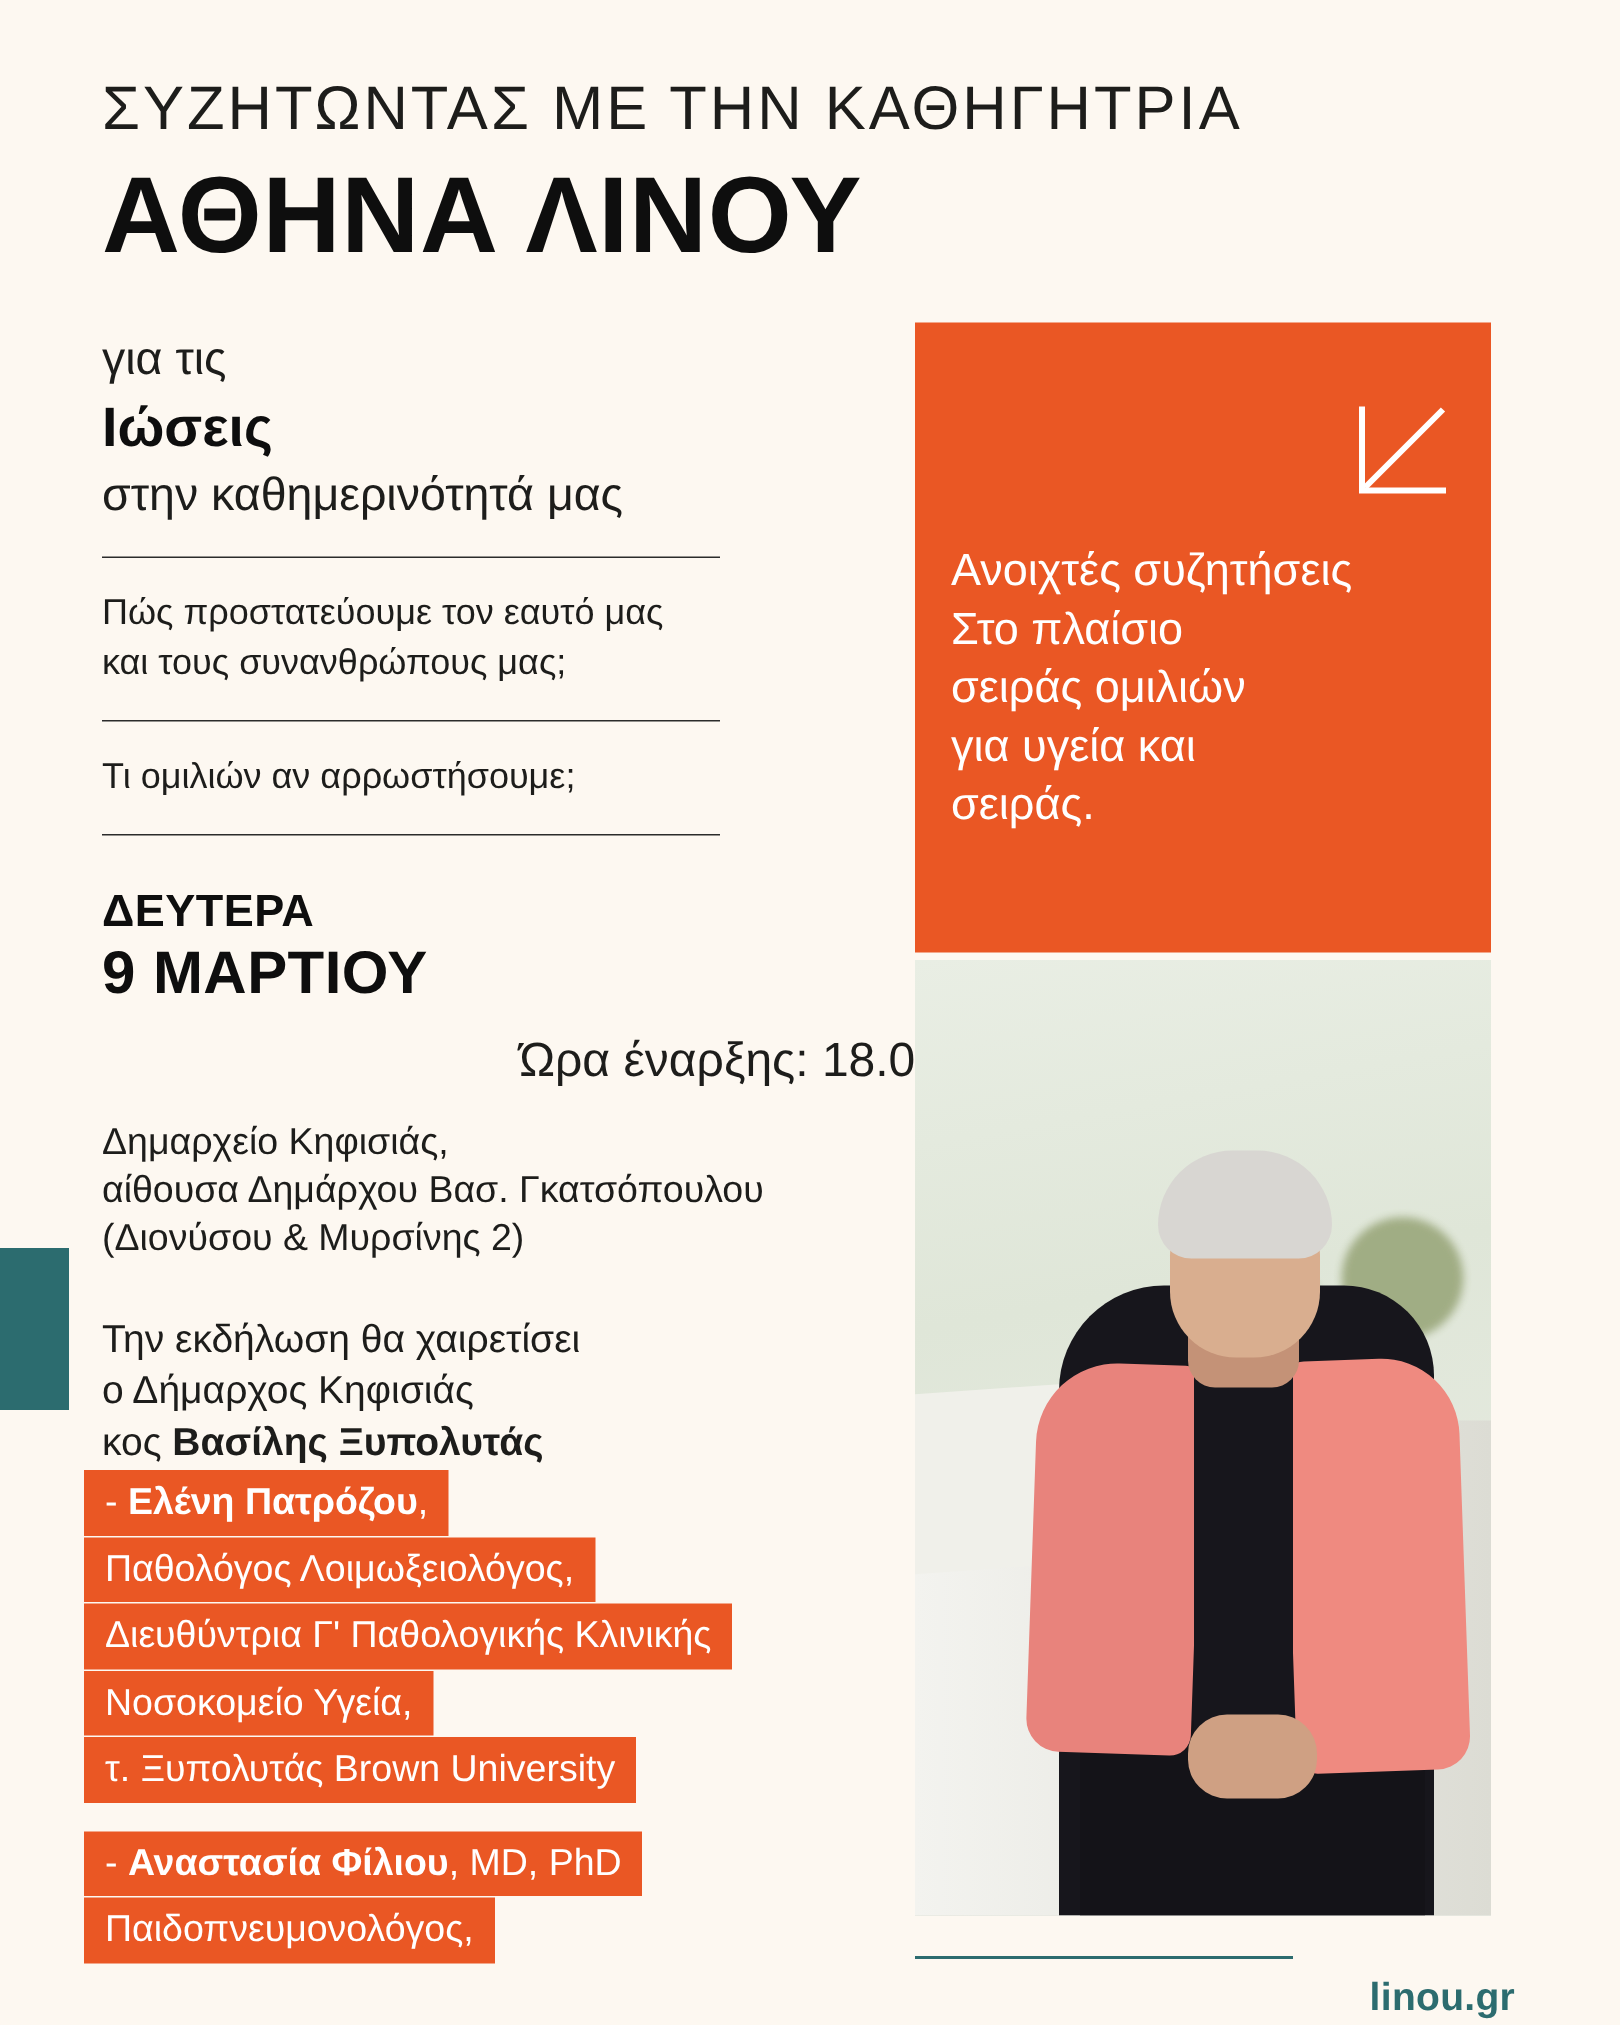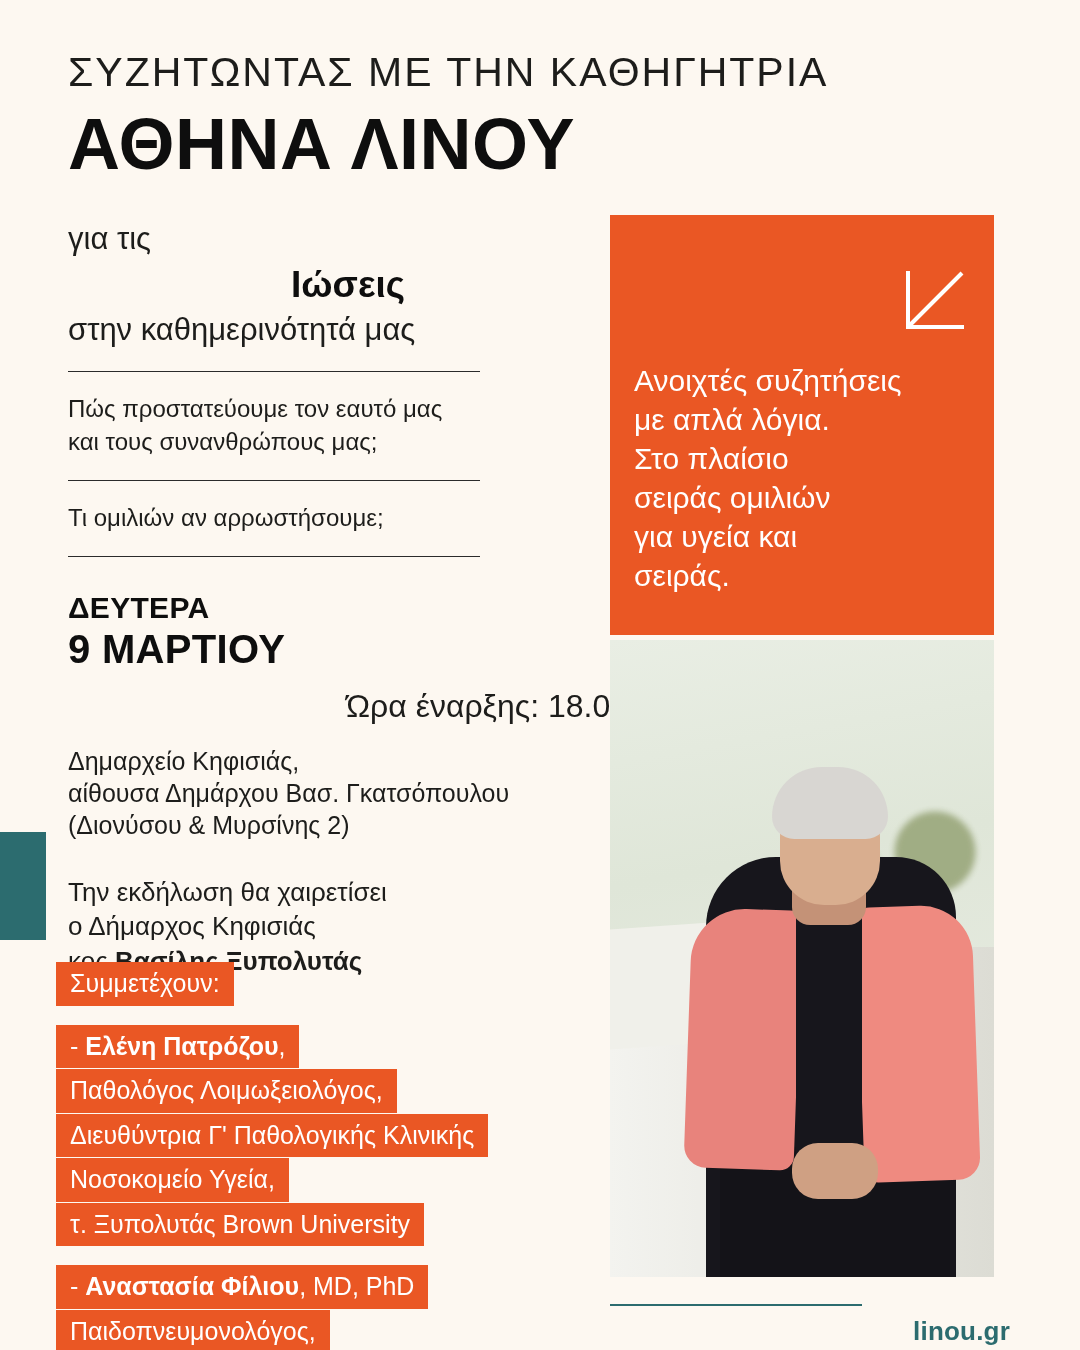--- a/index.html
+++ b/index.html
@@ -55,21 +55,20 @@
     margin-top: 34px;
     line-height: 1.2;
   }
 
   .topic-main {
     font-size: 37px;
     font-weight: 700;
     color: #0e0e0e;
     margin-top: 6px;
     line-height: 1.2;
-    text-align: center;
   }
 
   .topic-sub {
     font-size: 31px;
     font-weight: 400;
     color: #1d1d1b;
     margin-top: 4px;
     line-height: 1.2;
   }
 
@@ -339,21 +338,20 @@
       <div>ο Δήμαρχος Κηφισιάς</div>
       <div>
         <span>κος </span><b>Βασίλης Ξυπολυτάς</b>
       </div>
     </div>
   </div>
 
   <div class="teal-tab"></div>
 
   <div class="participants">
-    <div class="hl">Συμμετέχουν:</div>
 
     <div class="gap"></div>
 
     <div class="hl">
       <span>- </span>
         <b>Ελένη Πατρόζου</b>
         <span>,</span>
     </div>
     <div class="hl">Παθολόγος Λοιμωξειολόγος,</div>
     <div class="hl">Διευθύντρια Γ' Παθολογικής Κλινικής</div>
@@ -373,21 +371,20 @@
 
   <div class="right-panel">
     <span class="arrow-icon">
       <svg viewBox="0 0 66 66" width="66" height="66" aria-hidden="true">
         <path d="M6 4 V60 H62" fill="none" stroke="#ffffff" stroke-width="4"></path>
         <path d="M60 6 L8 58" fill="none" stroke="#ffffff" stroke-width="4"></path>
       </svg>
     </span>
     <div class="panel-text">
       <div>Ανοιχτές συζητήσεις</div>
-      <div>με απλά λόγια.</div>
       <div>Στο πλαίσιο</div>
       <div>σειράς ομιλιών</div>
       <div>για υγεία και</div>
       <div>σειράς.</div>
     </div>
   </div>
 
   <div class="photo">
     <div class="ph-sky"></div>
     <div class="ph-foliage"></div>

